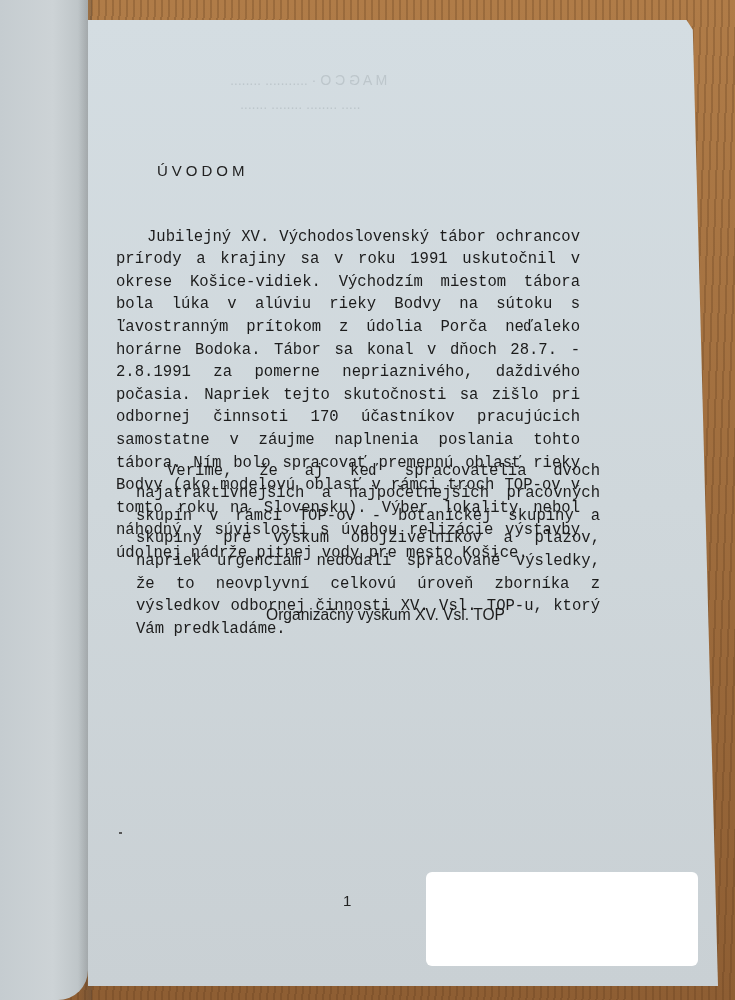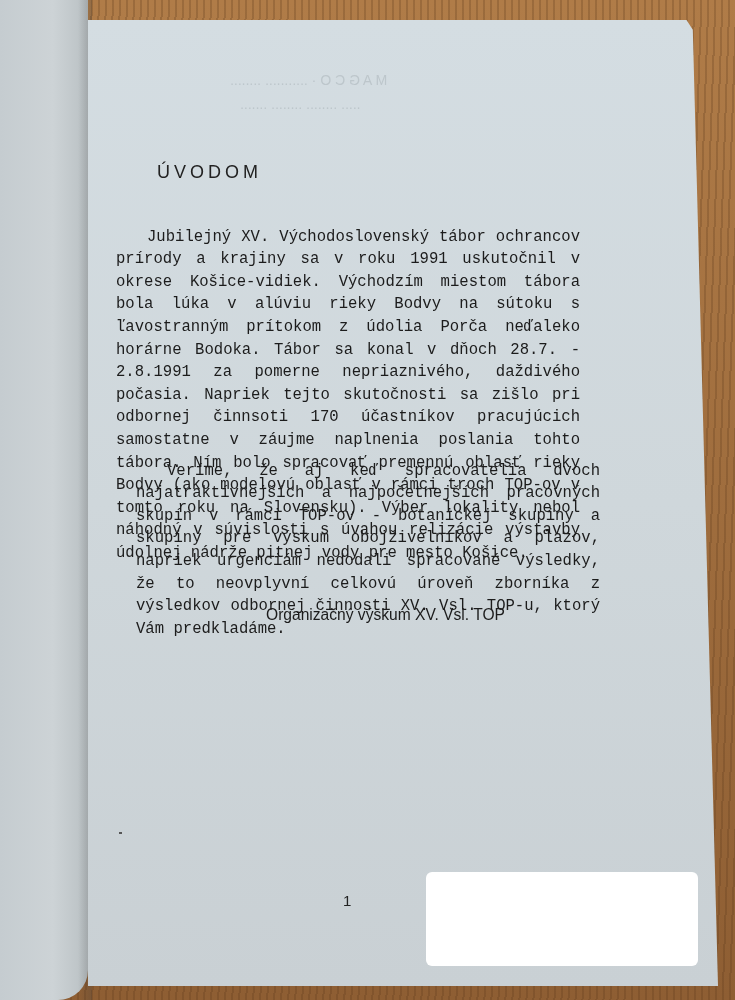--- a/index.html
+++ b/index.html
@@ -25,21 +25,21 @@
       background: linear-gradient(180deg, #d4dde2 0%, #cfd7db 50%, #c9d0d4 100%);
       clip-path: polygon(0 0, 95% 0, 96% 1%, 100% 100%, 0 100%);
       border-top-right-radius: 8px;
     }
     .bleed {
       position: absolute; color: rgba(90,100,108,0.18); font-size: 14px;
       white-space: nowrap; transform: scaleX(-1);
     }
     .heading {
       position: absolute; left: 157px; top: 162px;
-      font-size: 18px; letter-spacing: 4px; color: #222;
+      font-size: 15px; letter-spacing: 4px; color: #222;
     }
     .para {
       position: absolute; left: 116px; width: 464px;
       font-size: 15.6px; line-height: 22.6px; color: #1c1c1c;
       text-align: justify; text-indent: 31px; font-family: Liberation Mono, monospace;
     }
     .para1 { top: 210px; }
     .para2 { top: 444px; margin-left: 20px; }
     .signature {
       position: absolute; left: 266px; top: 606px;

